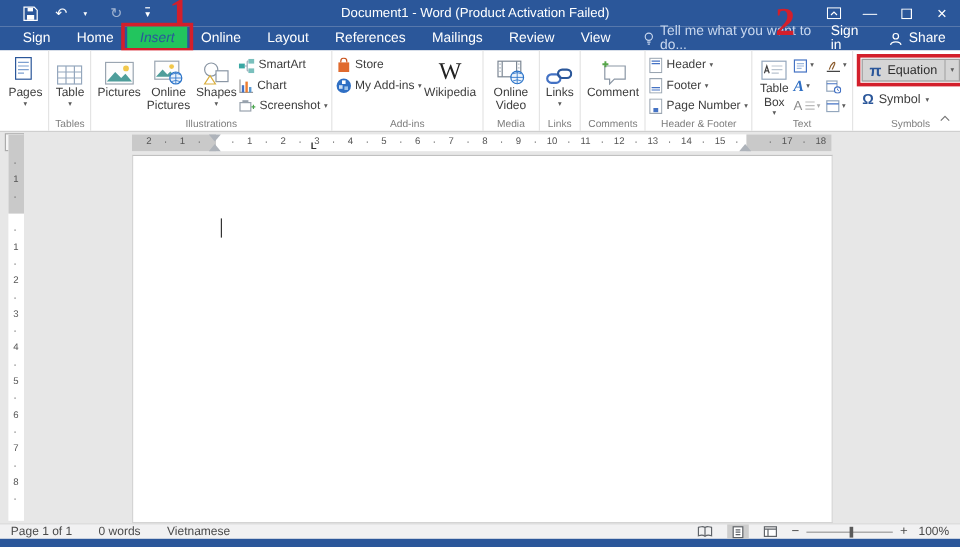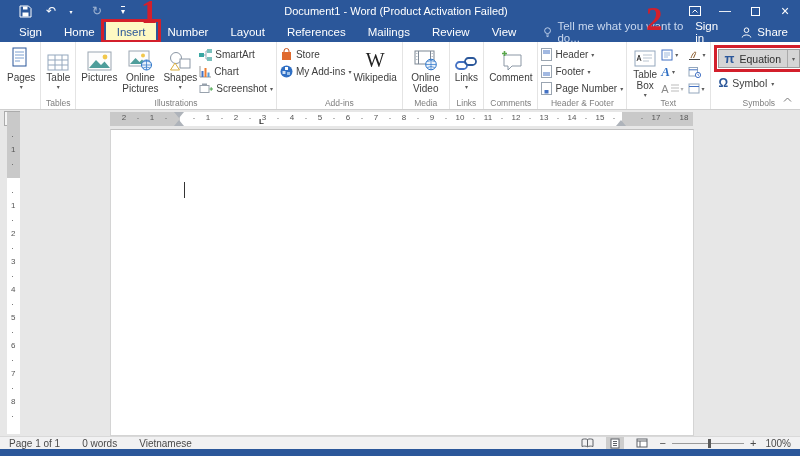--- a/index.html
+++ b/index.html
@@ -14,21 +14,21 @@
   .qbtn.faded { opacity:.55; }
   .qat .mini-caret { font-size:6px; margin-left:-6px; }
   .win-title { position:absolute; left:0; right:8px; text-align:center; font-size:11px; color:#fff; }
   .winctrl { margin-left:auto; display:flex; z-index:2; }
   .winctrl .wbtn { width:30px; height:22px; display:flex; align-items:center; justify-content:center; font-size:12px; }
   .wbtn.close { font-size:14px; }
 
   
   .tabrow { height:20px; background:#2b579a; display:flex; align-items:stretch; color:#fff; font-size:11.5px; padding-left:8px; position:relative; }
   .tab { padding:3px 11px 3px; display:flex; align-items:center; cursor:default; }
-  .tab.active { background:#fef9c3; color:#2b579a; position:relative; }
+  .tab.active { background:#22c55e; color:#2b579a; position:relative;font-style:italic; }
   .anno-box1 { position:absolute; top:-3px; bottom:-1px; left:-5px; right:-5px; border:3px solid #d31f2b; pointer-events:none; }
   .tellme { display:flex; align-items:center; gap:5px; color:#c9d8ef; margin-left:16px; }
   .tabrow-right { margin-left:auto; display:flex; align-items:center; gap:20px; padding-right:12px; }
   .share { display:flex; align-items:center; gap:5px; }
 
   
   .ribbon { height:68px; background:#fff; border-bottom:1px solid #cfcfcf; display:flex; padding-left:2px; position:relative; }
   .grp { position:relative; border-right:1px solid #e4e4e4; padding:2px 3px 11px; display:flex; }
   .grp-label { position:absolute; bottom:1px; left:0; right:0; text-align:center; font-size:8.5px; color:#7e7e7e; white-space:nowrap; }
   .btns { display:flex; align-items:stretch; }
@@ -143,21 +143,21 @@
     </div>
   </div>
 
   <div class="tabrow">
     <div class="tab">Sign</div>
     <div class="tab">Home</div>
     <div class="tab active">
       <span>Insert</span>
       <div class="anno-box1"></div>
     </div>
-    <div class="tab">Number</div>
+    <div class="tab">Online</div>
     <div class="tab">Layout</div>
     <div class="tab">References</div>
     <div class="tab">Mailings</div>
     <div class="tab">Review</div>
     <div class="tab">View</div>
     <div class="tellme">
       <svg width="10" height="13" viewBox="0 0 10 13">
           <circle cx="5" cy="4.5" r="3.2" fill="none" stroke="#c9d8ef"></circle>
           <path d="M3.5 9.3h3M4 11h2" stroke="#c9d8ef"></path>
         </svg>

